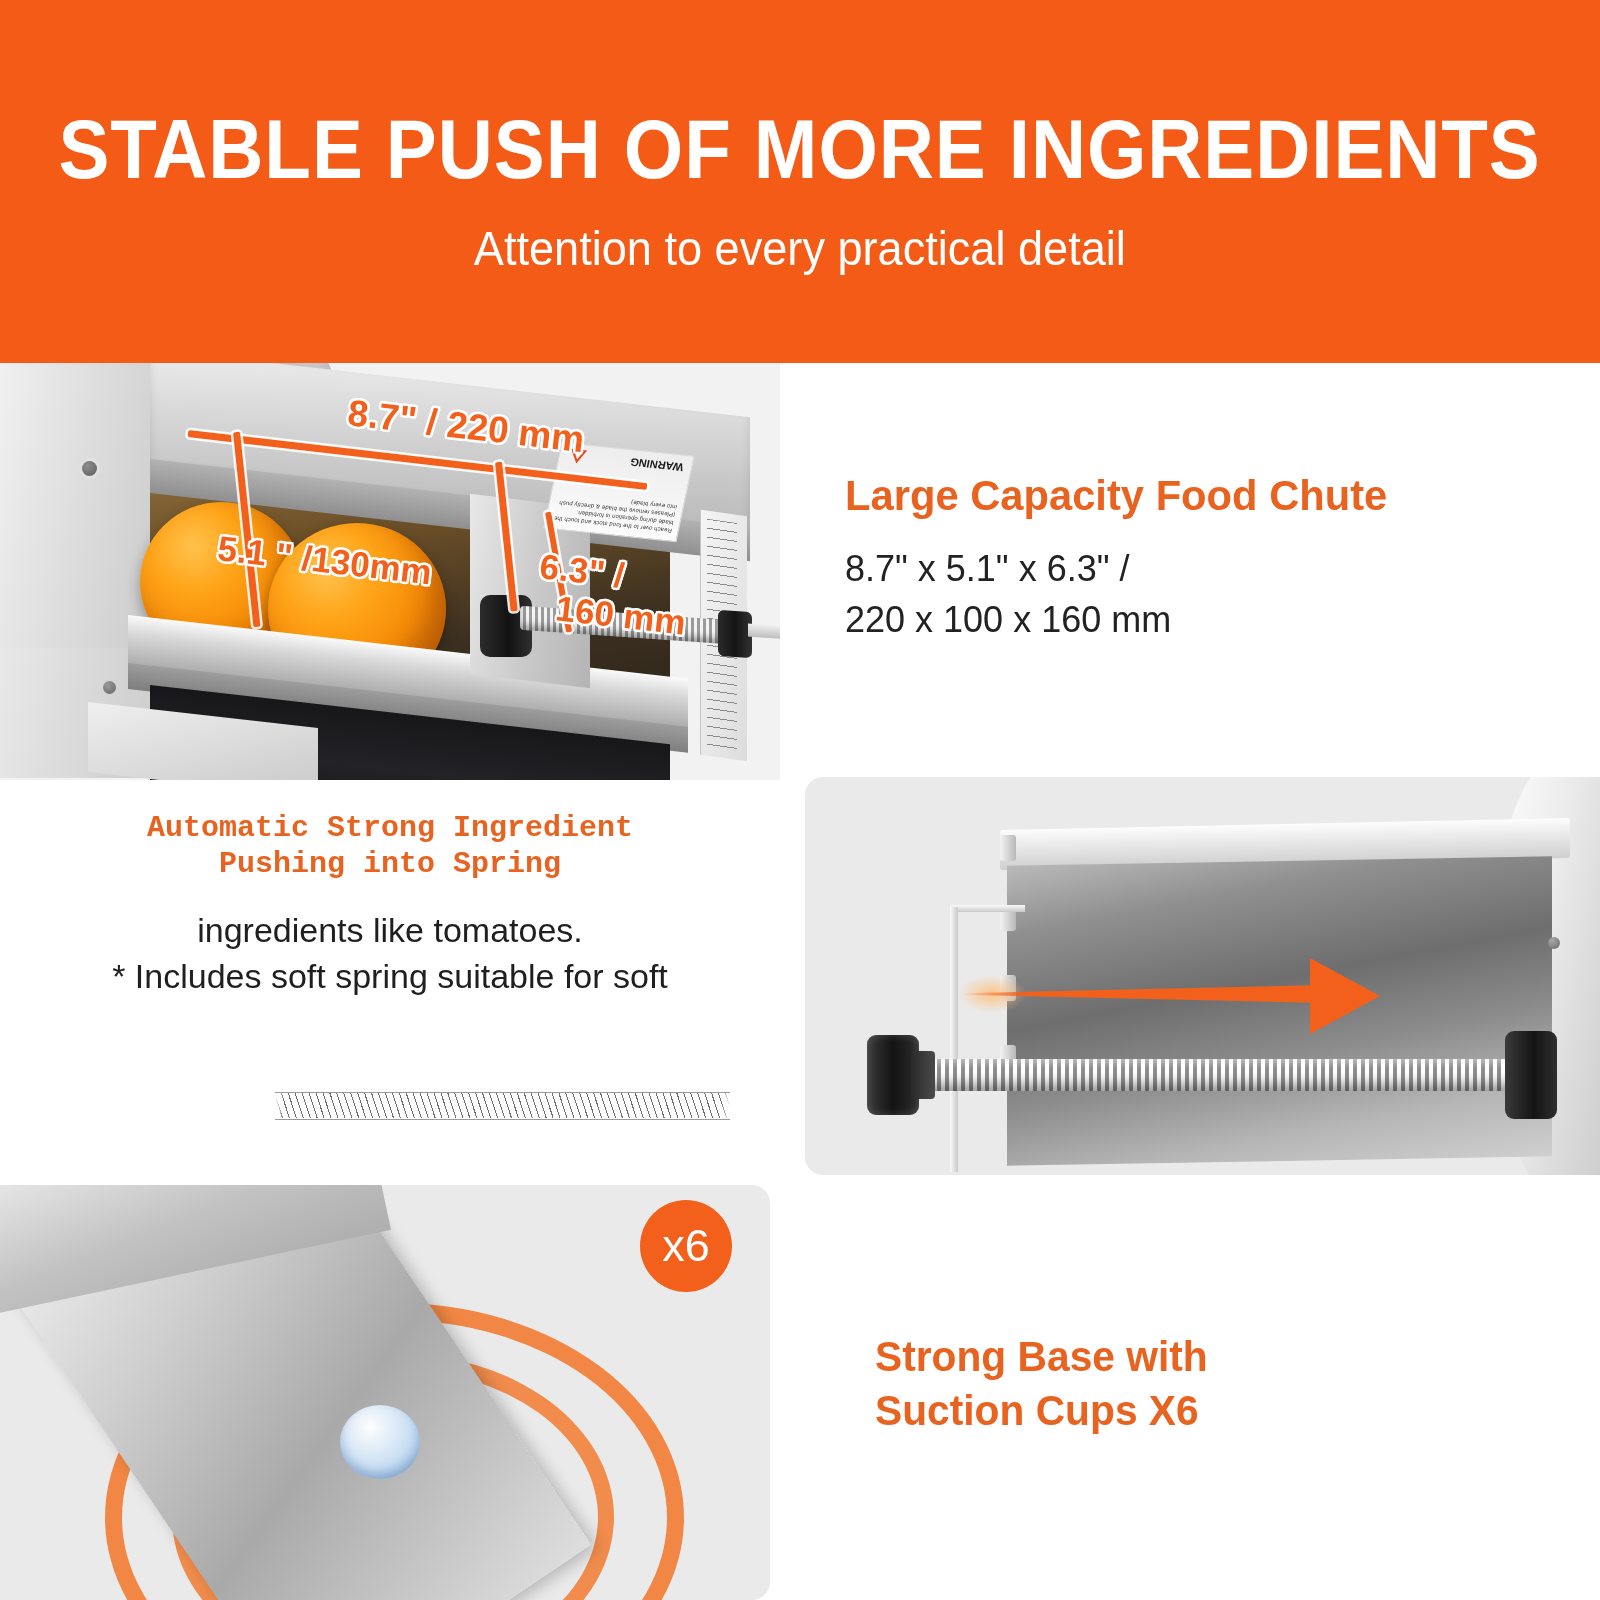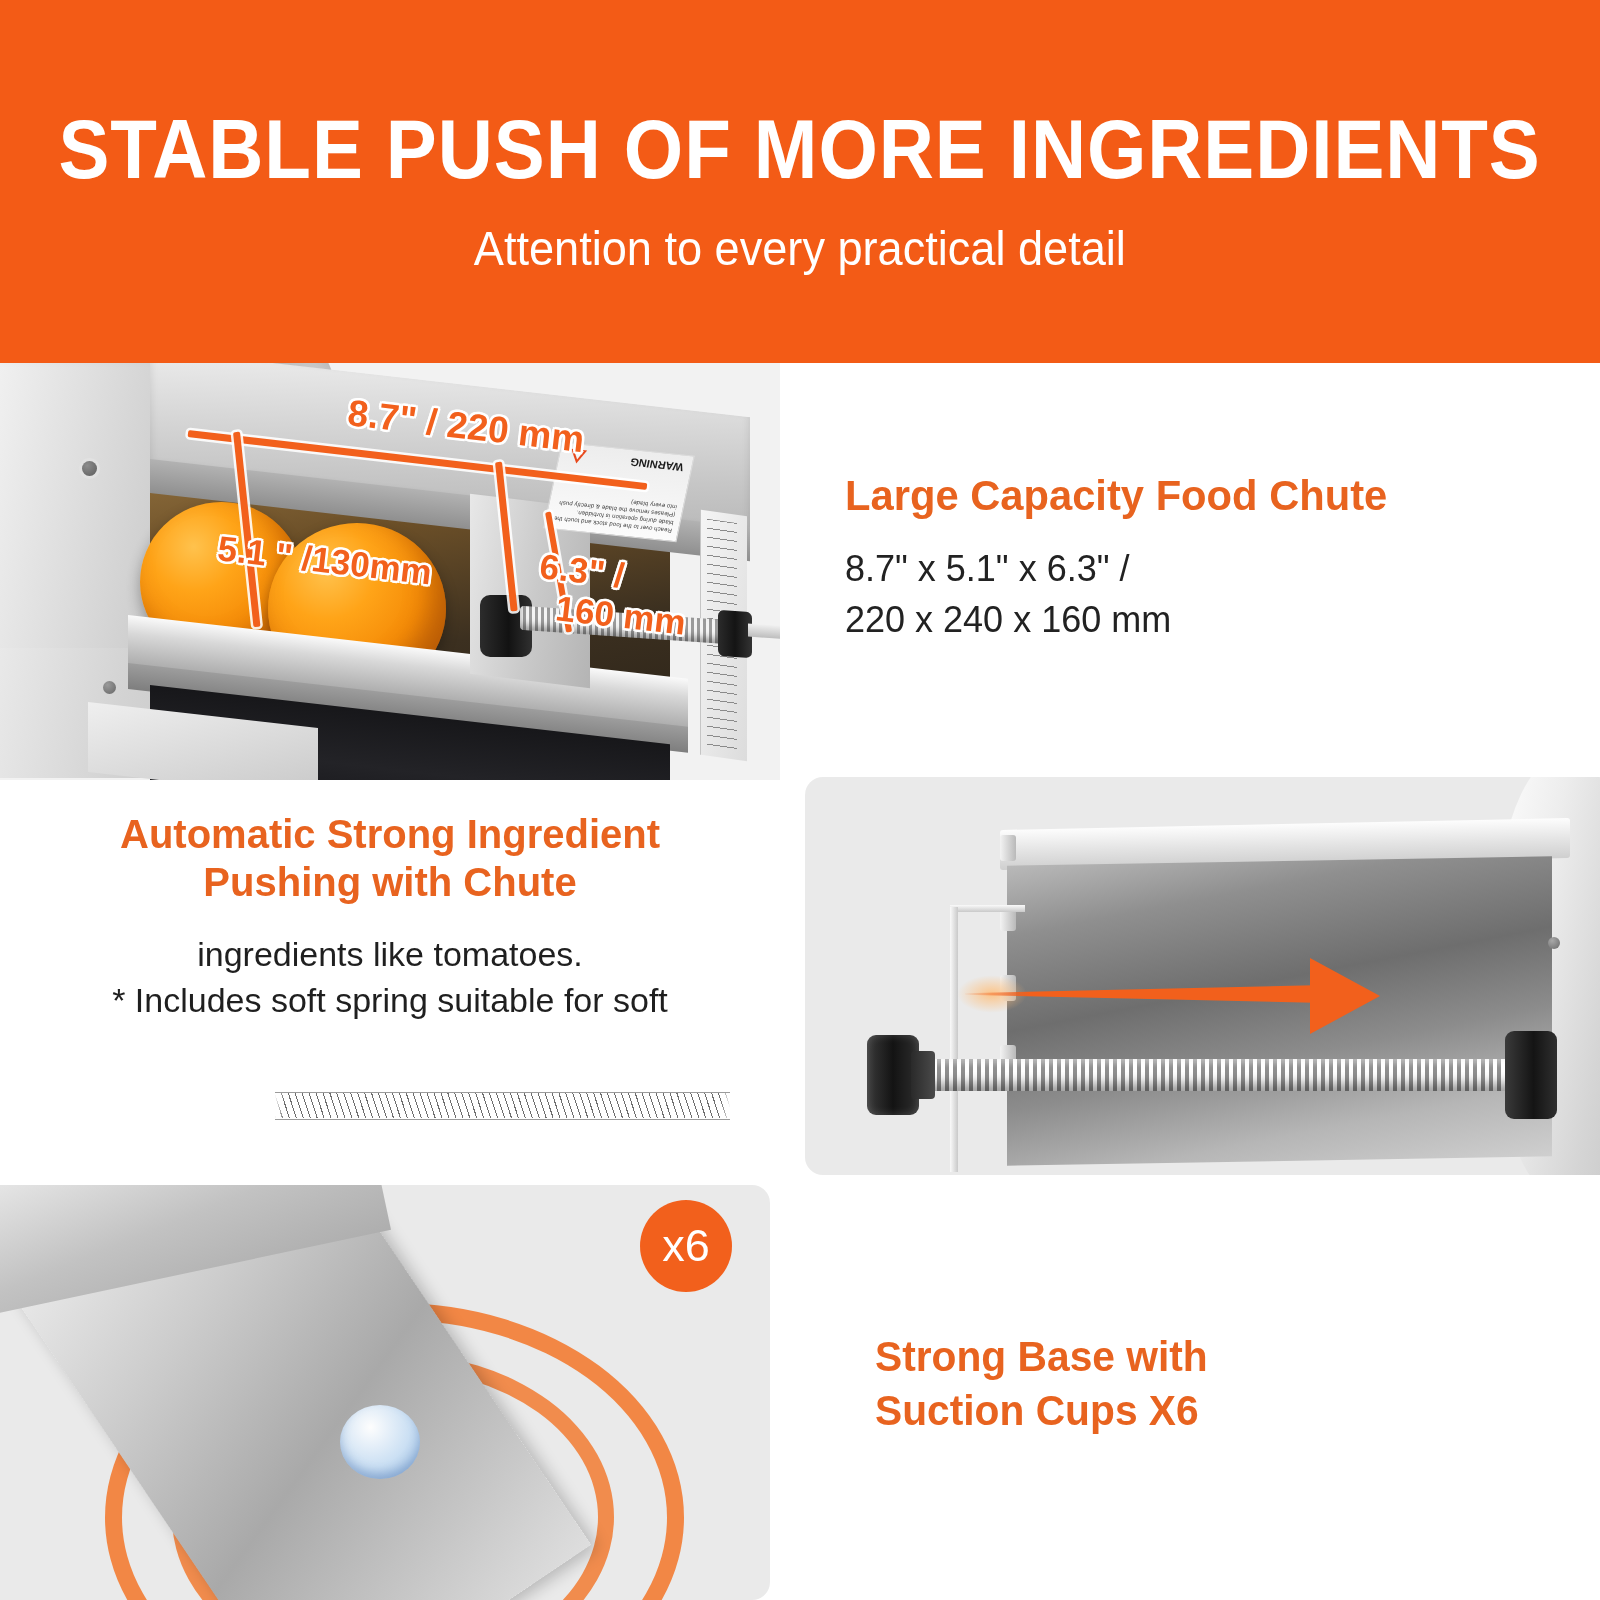--- a/index.html
+++ b/index.html
@@ -107,21 +107,21 @@
   #dt-r2{left:556px;top:588px;font-size:35px;transform:rotate(6.6deg);transform-origin:left center;}
 
   
   #chute-text{position:absolute;left:845px;top:470px;width:720px;}
   .feat-h{color:#E8631F;font-weight:700;font-size:43px;line-height:1.18;transform:scaleX(.97);
           transform-origin:left center;}
   .feat-p{color:#222;font-size:36px;line-height:1.42;margin-top:22px;}
 
   
   #spring-text{position:absolute;left:40px;top:810px;width:700px;text-align:center;}
-  #spring-text .feat-h{font-size:40px;line-height:1.2;transform:none;}
+  #spring-text .feat-h{font-size:30px;line-height:1.2;transform:none;font-family:Liberation Mono, monospace;}
   #spring-text .feat-p{font-size:34px;line-height:1.34;margin-top:26px;color:#1f1f1f;}
   .spring-img{position:absolute;left:275px;top:1092px;width:455px;height:26px;
       background:
         repeating-linear-gradient(72deg,#6e6e6e 0 1px,transparent 1px 6.6px);
       -webkit-mask-image:linear-gradient(90deg,transparent 0,#000 2%,#000 98%,transparent 100%);
       mask-image:linear-gradient(90deg,transparent 0,#000 2%,#000 98%,transparent 100%);}
   .spring-rail{position:absolute;left:275px;top:1092px;width:455px;height:26px;
       border-top:1.2px solid #9b9b9b;border-bottom:1.2px solid #9b9b9b;}
 
   #push-photo{left:805px;top:777px;width:795px;height:398px;border-radius:18px 0 0 18px;
@@ -231,28 +231,28 @@
   <div class="dimline" id="dl-v2"></div>
   <div class="dimtext" id="dt-mid">5.1 " /130mm</div>
   <div class="dimline" id="dl-r"></div>
   <div class="dimtext" id="dt-r1">6.3" /</div>
   <div class="dimtext" id="dt-r2">160 mm</div>
 
   <div id="chute-text">
     <div class="feat-h">Large Capacity Food Chute</div>
     <div class="feat-p">
       <div>8.7" x 5.1" x 6.3" /</div>
-      <div>220 x 240 x 160 mm</div>
+      <div>220 x 100 x 160 mm</div>
     </div>
   </div>
 
   <div id="spring-text">
     <div class="feat-h">
       <div>Automatic Strong Ingredient</div>
-      <div>Pushing with Chute</div>
+      <div>Pushing into Spring</div>
     </div>
     <div class="feat-p">
       <div>ingredients like tomatoes.</div>
       <div>* Includes soft spring suitable for soft</div>
     </div>
   </div>
   <div class="spring-img"></div>
   <div class="spring-rail"></div>
 
   <div class="photo gray-panel" id="push-photo">

